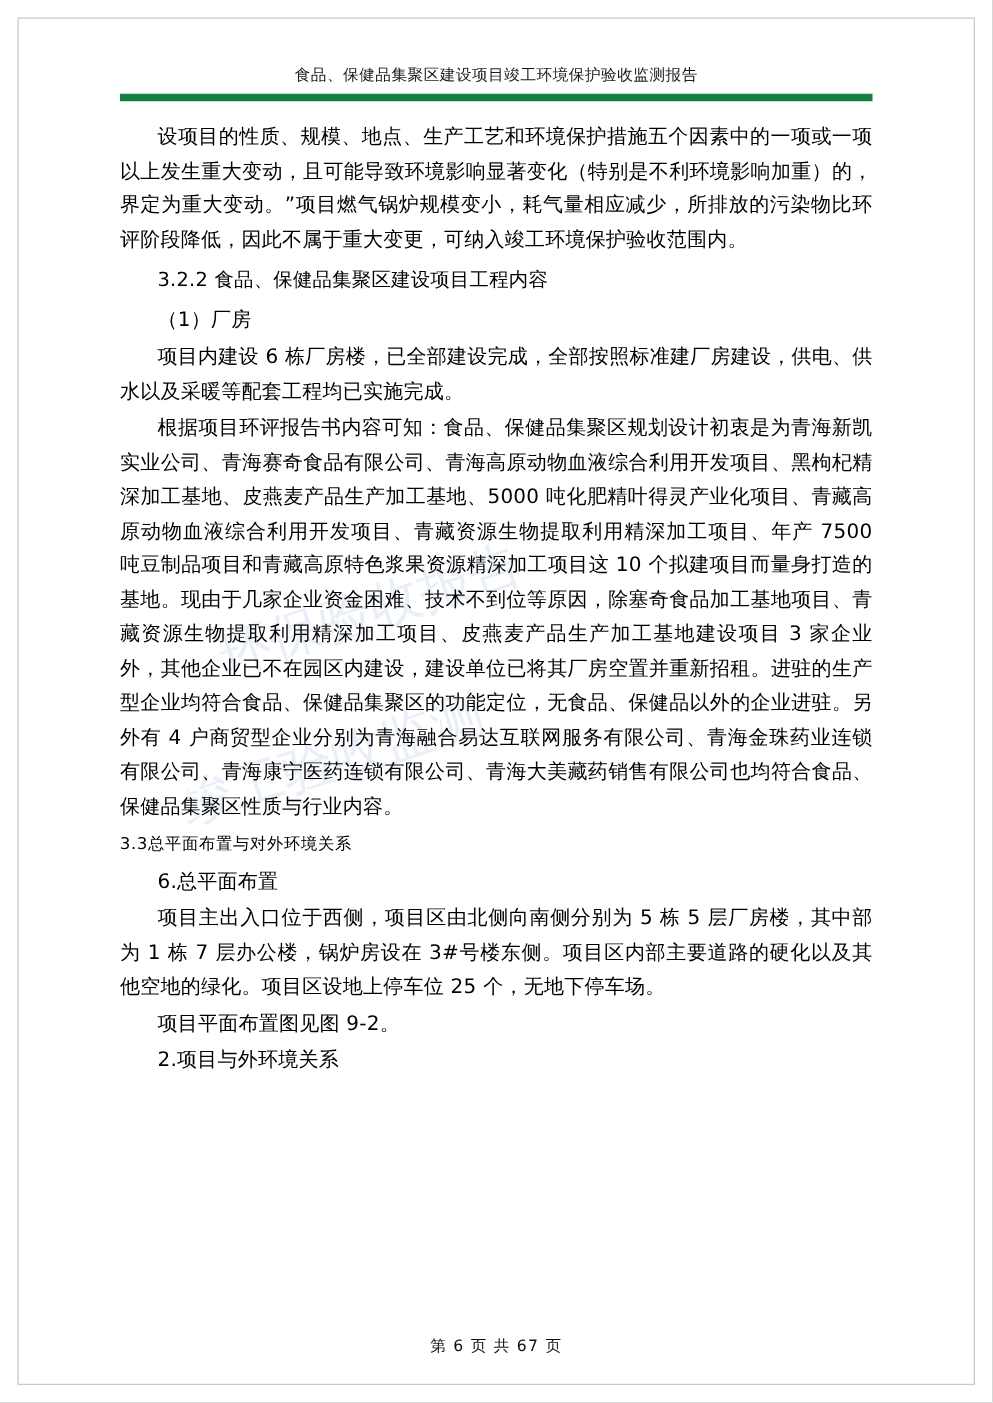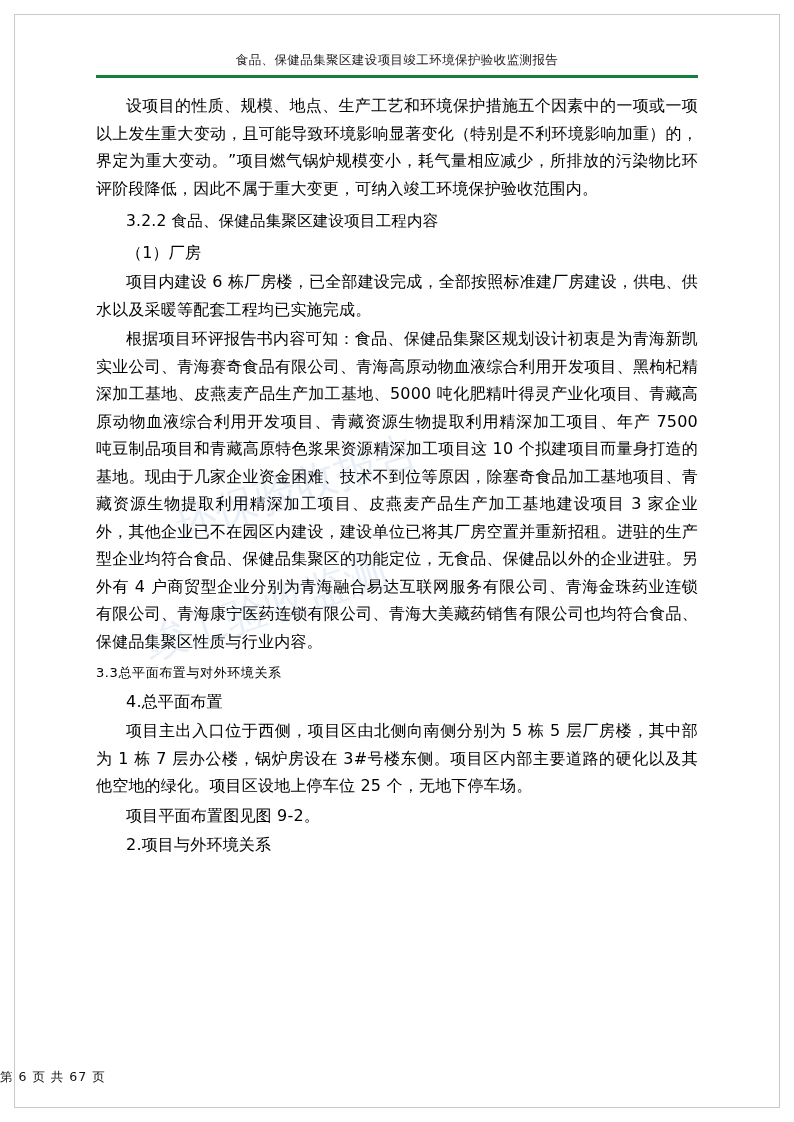--- a/index.html
+++ b/index.html
@@ -32,21 +32,21 @@
     left: 96px;
     top: 52px;
     width: 602px;
   }
   .header {
     text-align: center;
     font-size: 12.5px;
     color: #1a1a1a;
     letter-spacing: 0.4px;
     padding-bottom: 6px;
-    border-bottom: 3px solid #15803d;
+    border-bottom: 6px solid #15803d;
     margin-bottom: 14px;
   }
   p {
     margin: 0 0 2px 0;
     font-size: 16px;
     line-height: 1.72;
     color: #000;
     text-align: justify;
     text-justify: inter-ideograph;
     letter-spacing: 0.2px;
@@ -67,20 +67,21 @@
     font-weight: normal;
     font-size: 13px;
     margin: 7px 0 3px 0;
     letter-spacing: 0.6px;
   }
   .footer {
     position: absolute;
     left: 0;
     right: 0;
     bottom: 36px;
+    text-align: center;
     font-size: 12.5px;
     color: #111;
     letter-spacing: 1px;
   }
   .watermark {
     position: absolute;
     left: 150px;
     top: 430px;
     width: 480px;
     height: 260px;
@@ -119,21 +120,21 @@
     <p class="heading-sub">3.2.2 食品、保健品集聚区建设项目工程内容</p>
 
     <p class="indent-sub">（1）厂房</p>
 
     <p class="indent-sub">项目内建设 6 栋厂房楼，已全部建设完成，全部按照标准建厂房建设，供电、供水以及采暖等配套工程均已实施完成。</p>
 
     <p class="indent-sub">根据项目环评报告书内容可知：食品、保健品集聚区规划设计初衷是为青海新凯实业公司、青海赛奇食品有限公司、青海高原动物血液综合利用开发项目、黑枸杞精深加工基地、皮燕麦产品生产加工基地、5000 吨化肥精叶得灵产业化项目、青藏高原动物血液综合利用开发项目、青藏资源生物提取利用精深加工项目、年产 7500 吨豆制品项目和青藏高原特色浆果资源精深加工项目这 10 个拟建项目而量身打造的基地。现由于几家企业资金困难、技术不到位等原因，除塞奇食品加工基地项目、青藏资源生物提取利用精深加工项目、皮燕麦产品生产加工基地建设项目 3 家企业外，其他企业已不在园区内建设，建设单位已将其厂房空置并重新招租。进驻的生产型企业均符合食品、保健品集聚区的功能定位，无食品、保健品以外的企业进驻。另外有 4 户商贸型企业分别为青海融合易达互联网服务有限公司、青海金珠药业连锁有限公司、青海康宁医药连锁有限公司、青海大美藏药销售有限公司也均符合食品、保健品集聚区性质与行业内容。</p>
 
     <p class="heading-main">3.3总平面布置与对外环境关系</p>
 
-    <p class="indent-sub">4.总平面布置</p>
+    <p class="indent-sub">6.总平面布置</p>
 
     <p class="indent-sub">项目主出入口位于西侧，项目区由北侧向南侧分别为 5 栋 5 层厂房楼，其中部为 1 栋 7 层办公楼，锅炉房设在 3#号楼东侧。项目区内部主要道路的硬化以及其他空地的绿化。项目区设地上停车位 25 个，无地下停车场。</p>
 
     <p class="indent-sub">项目平面布置图见图 9-2。</p>
 
     <p class="indent-sub">2.项目与外环境关系</p>
 
 
   </div>
 

